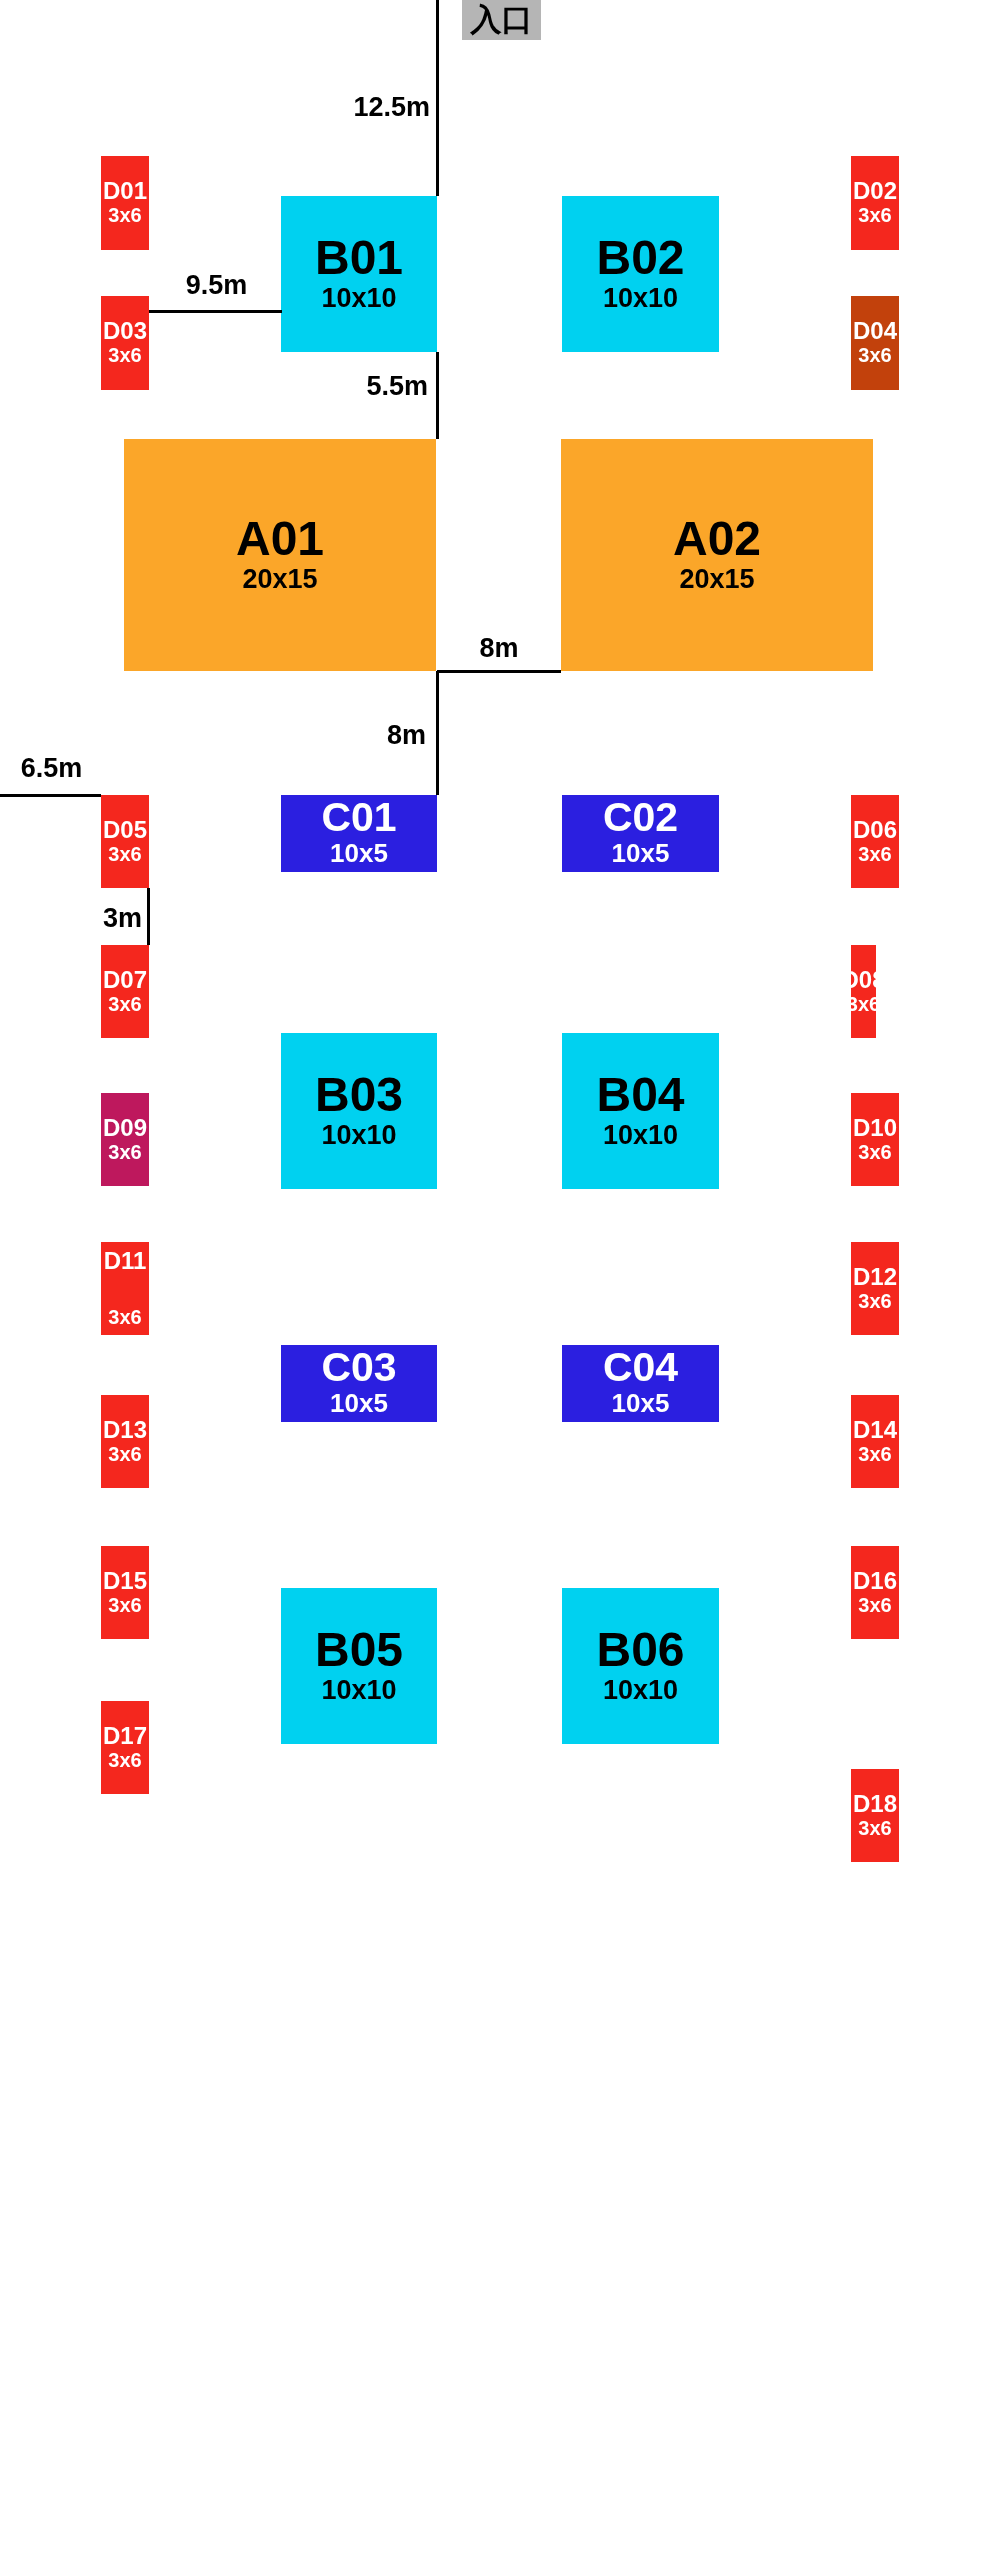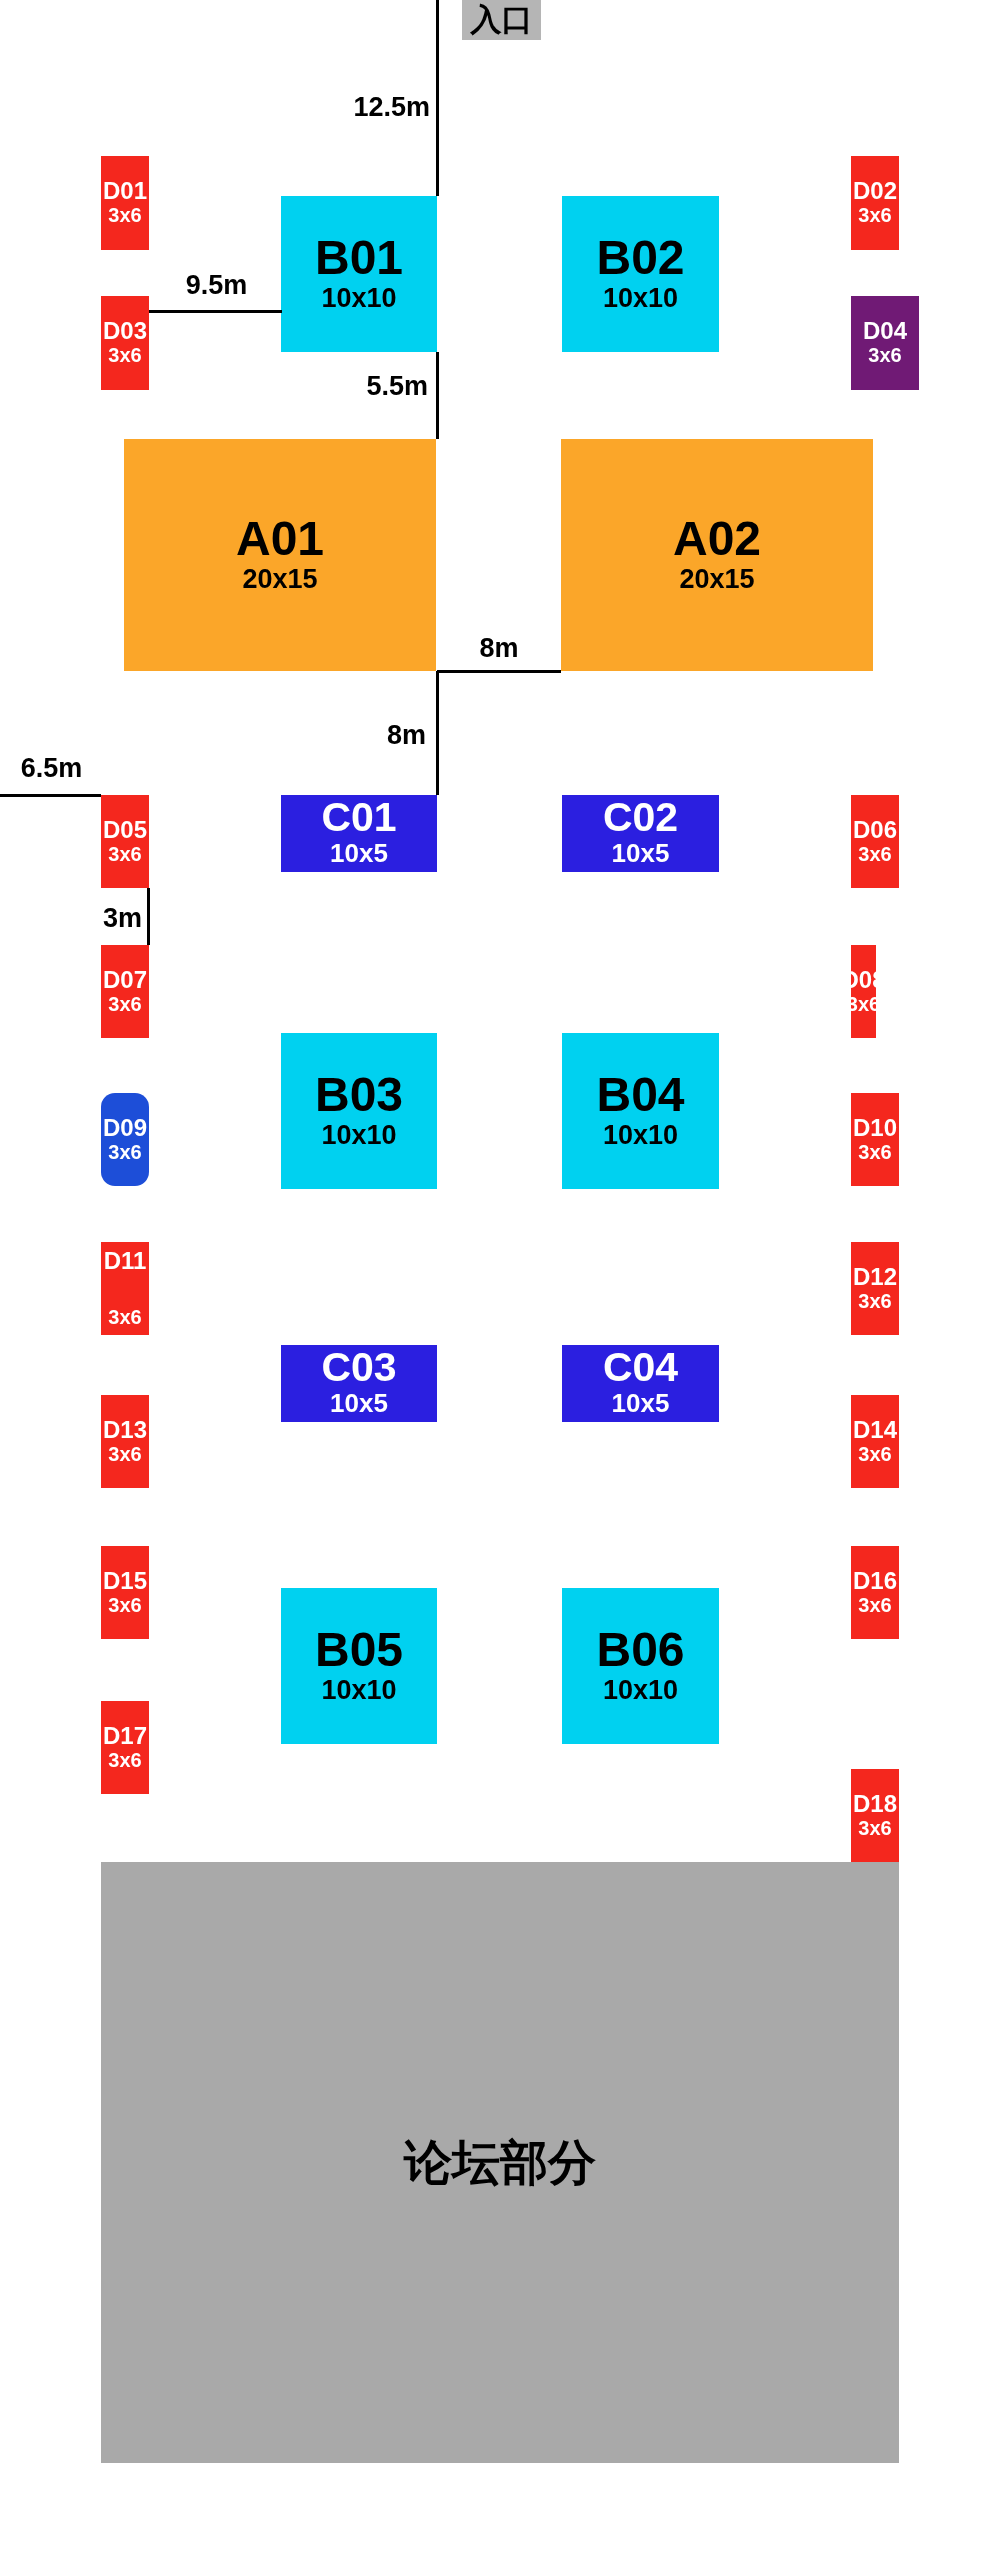--- a/index.html
+++ b/index.html
@@ -117,21 +117,21 @@
         <div class="size">3x6</div>
       </div>
       <div class="booth catD" style="left: 101px; top: 795px; width: 48px; height: 93px; background: rgb(244, 39, 30); color: rgb(255, 255, 255);">
         <div class="code">D05</div>
         <div class="size">3x6</div>
       </div>
       <div class="booth catD" style="left: 101px; top: 945px; width: 48px; height: 93px; background: rgb(244, 39, 30); color: rgb(255, 255, 255);">
         <div class="code">D07</div>
         <div class="size">3x6</div>
       </div>
-      <div class="booth catD" style="left: 101px; top: 1093px; width: 48px; height: 93px; background: #1d4ed8; color: rgb(255, 255, 255); border-radius: 14px;">
+      <div class="booth catD" style="left: 101px; top: 1093px; width: 48px; height: 93px; background: #be185d; color: rgb(255, 255, 255);">
         <div class="code">D09</div>
         <div class="size">3x6</div>
       </div>
       <div class="booth catD" style="left: 101px; top: 1242px; width: 48px; height: 93px; background: rgb(244, 39, 30); color: rgb(255, 255, 255); gap: 32px;">
         <div class="code">D11</div>
         <div class="size">3x6</div>
       </div>
       <div class="booth catD" style="left: 101px; top: 1395px; width: 48px; height: 93px; background: rgb(244, 39, 30); color: rgb(255, 255, 255);">
         <div class="code">D13</div>
         <div class="size">3x6</div>
@@ -141,21 +141,21 @@
         <div class="size">3x6</div>
       </div>
       <div class="booth catD" style="left: 101px; top: 1701px; width: 48px; height: 93px; background: rgb(244, 39, 30); color: rgb(255, 255, 255);">
         <div class="code">D17</div>
         <div class="size">3x6</div>
       </div>
       <div class="booth catD" style="left: 851px; top: 156px; width: 48px; height: 94px; background: rgb(244, 39, 30); color: rgb(255, 255, 255);">
         <div class="code">D02</div>
         <div class="size">3x6</div>
       </div>
-      <div class="booth catD" style="left: 851px; top: 296px; width: 68px; height: 94px; background: #701a75; color: rgb(255, 255, 255);">
+      <div class="booth catD" style="left: 851px; top: 296px; width: 48px; height: 94px; background: #c2410c; color: rgb(255, 255, 255);">
         <div class="code">D04</div>
         <div class="size">3x6</div>
       </div>
       <div class="booth catD" style="left: 851px; top: 795px; width: 48px; height: 93px; background: rgb(244, 39, 30); color: rgb(255, 255, 255);">
         <div class="code">D06</div>
         <div class="size">3x6</div>
       </div>
       <div class="booth catD" style="left: 851px; top: 945px; width: 25px; height: 93px; background: rgb(244, 39, 30); color: rgb(255, 255, 255);">
         <div class="code">D08</div>
         <div class="size">3x6</div>
@@ -188,17 +188,14 @@
       <div class="line" style="left: 0px; top: 794px; width: 101px; height: 2.6px; background: rgb(0, 0, 0);"></div>
       <div class="line" style="left: 147px; top: 888px; width: 2.6px; height: 57px; background: rgb(0, 0, 0);"></div>
       <div class="dim dim-right" style="left: 283px; top: 91px; width: 147px; height: 33px;">12.5m</div>
       <div class="dim dim-center" style="left: 152px; top: 269px; width: 129px; height: 33px;">9.5m</div>
       <div class="dim dim-right" style="left: 283px; top: 370px; width: 145px; height: 33px;">5.5m</div>
       <div class="dim dim-center" style="left: 437px; top: 632px; width: 124px; height: 33px;">8m</div>
       <div class="dim dim-right" style="left: 283px; top: 719px; width: 143px; height: 33px;">8m</div>
       <div class="dim dim-center" style="left: 0px; top: 752px; width: 103px; height: 33px;">6.5m</div>
       <div class="dim dim-right" style="left: 52px; top: 902px; width: 90px; height: 33px;">3m</div>
     </div>
-  <div class="forum" style="background: rgb(169, 169, 169);">
-    <span>论坛部分</span>
-  </div>
 </div>
 
 
 </body></html>

